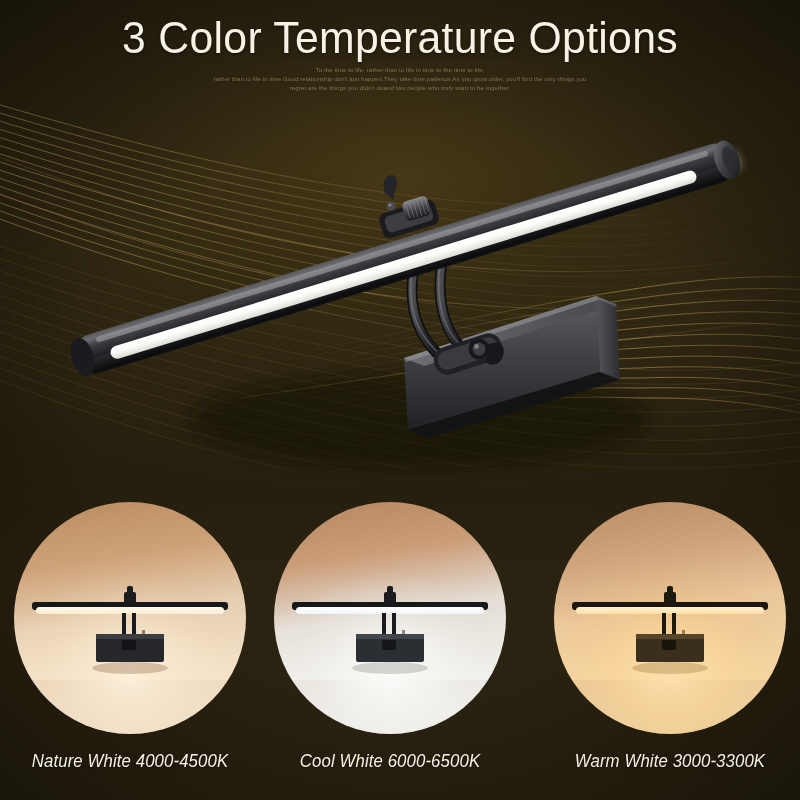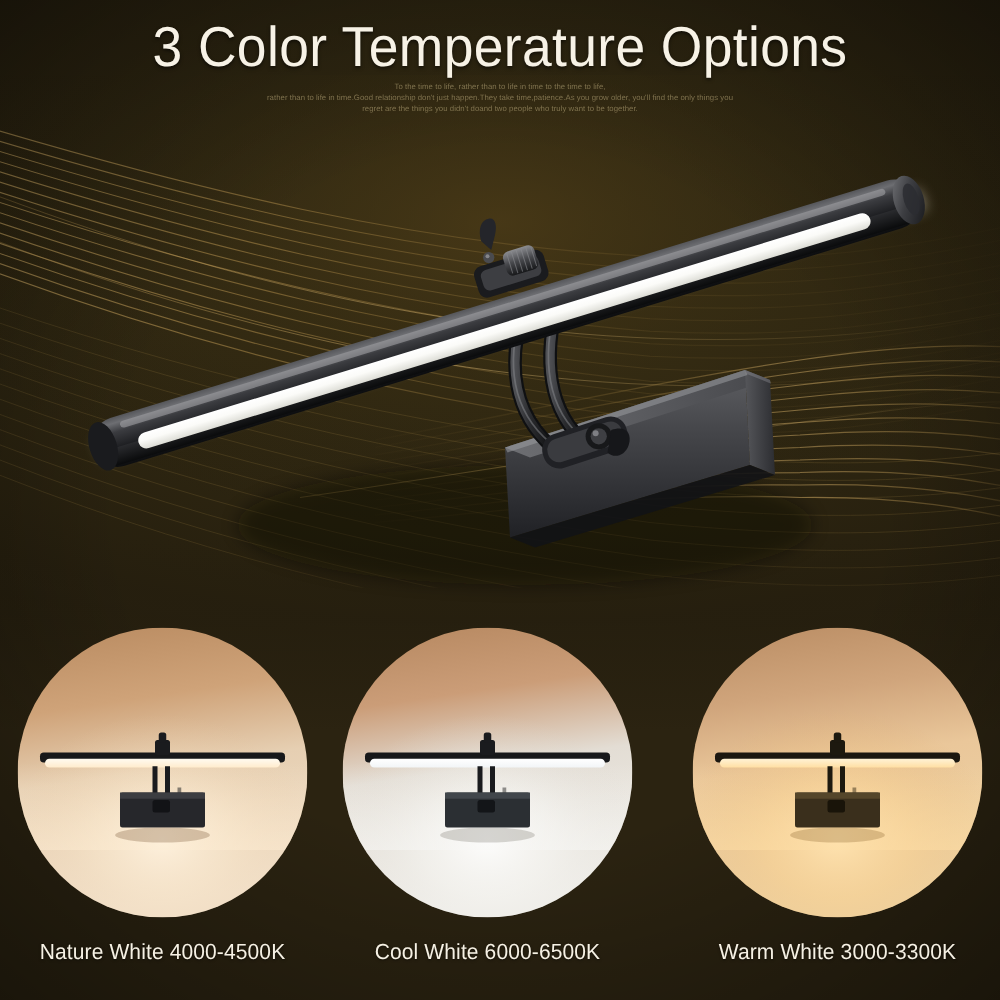--- a/index.html
+++ b/index.html
@@ -82,20 +82,21 @@
     position: absolute;
     left: 0; right: 0;
     top: 500px;
     height: 300px;
   }
   .swatch {
     position: absolute;
     top: 0;
     width: 244px;
     height: 300px;
+    font-style: italic;
   }
   .swatch.s0 { left: 8px; }
   .swatch.s1 { left: 268px; }
   .swatch.s2 { left: 548px; }
 
   .circle {
     position: absolute;
     left: 50%;
     top: 2px;
     width: 232px;

